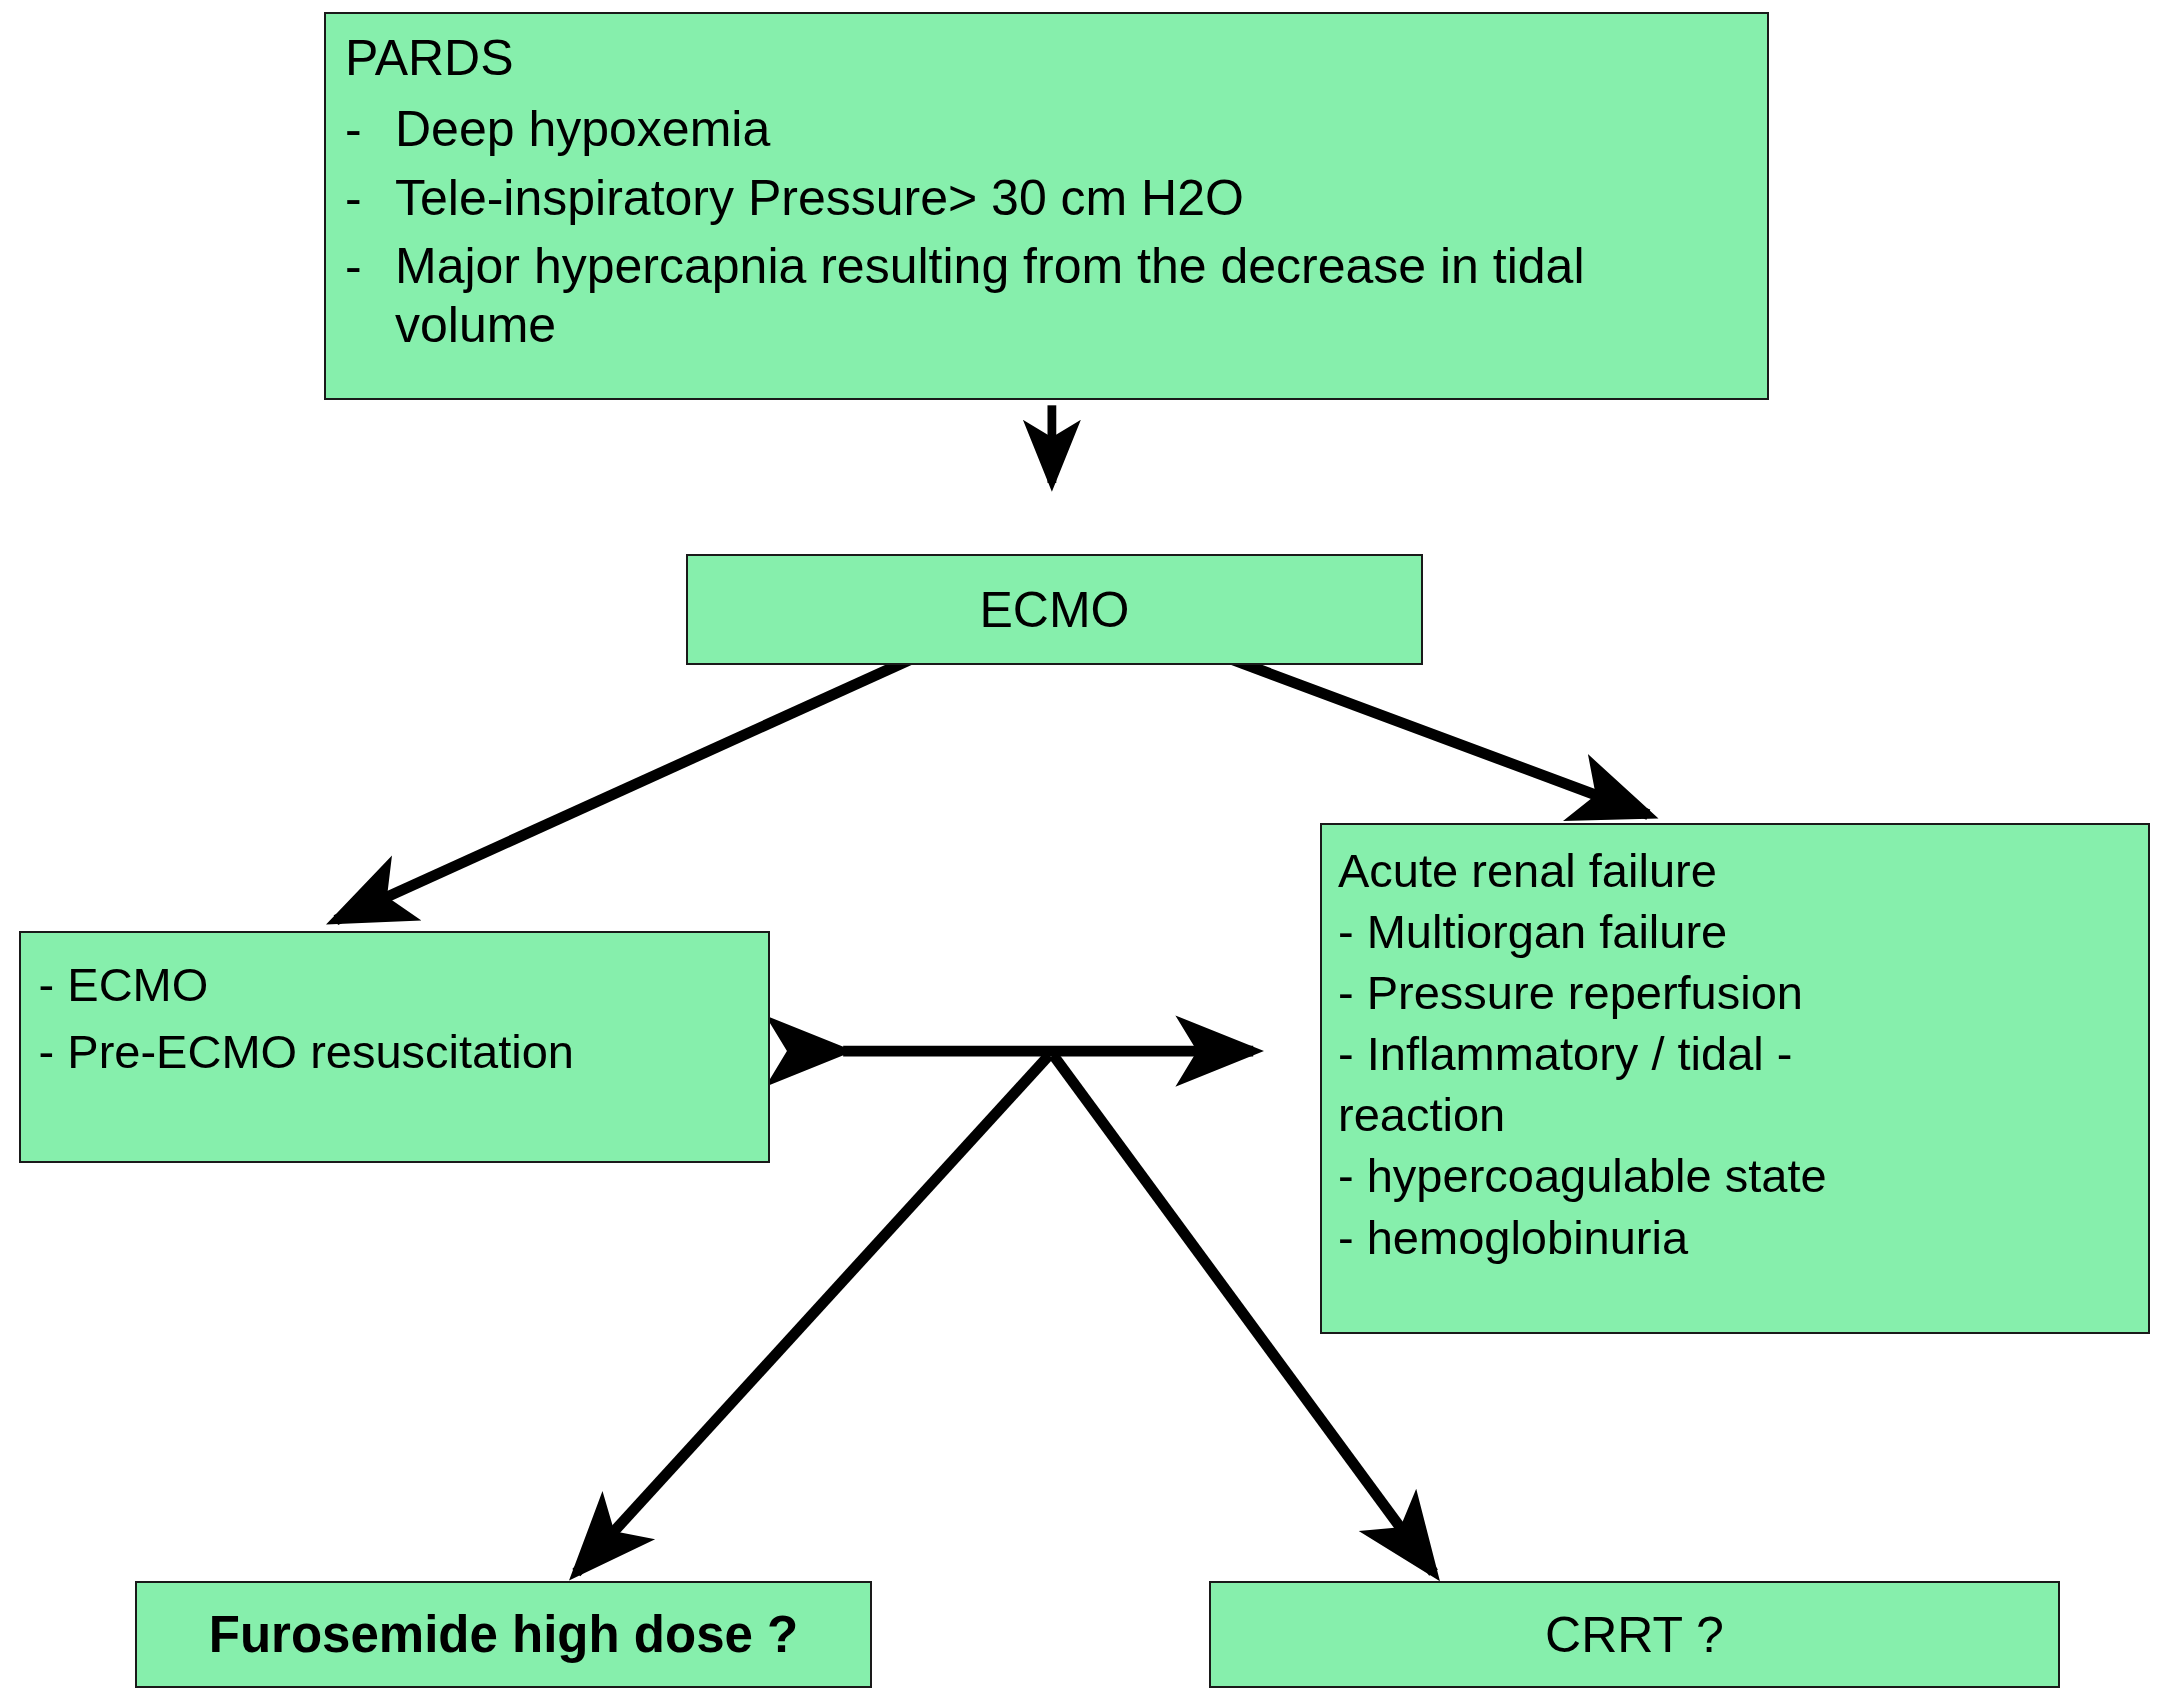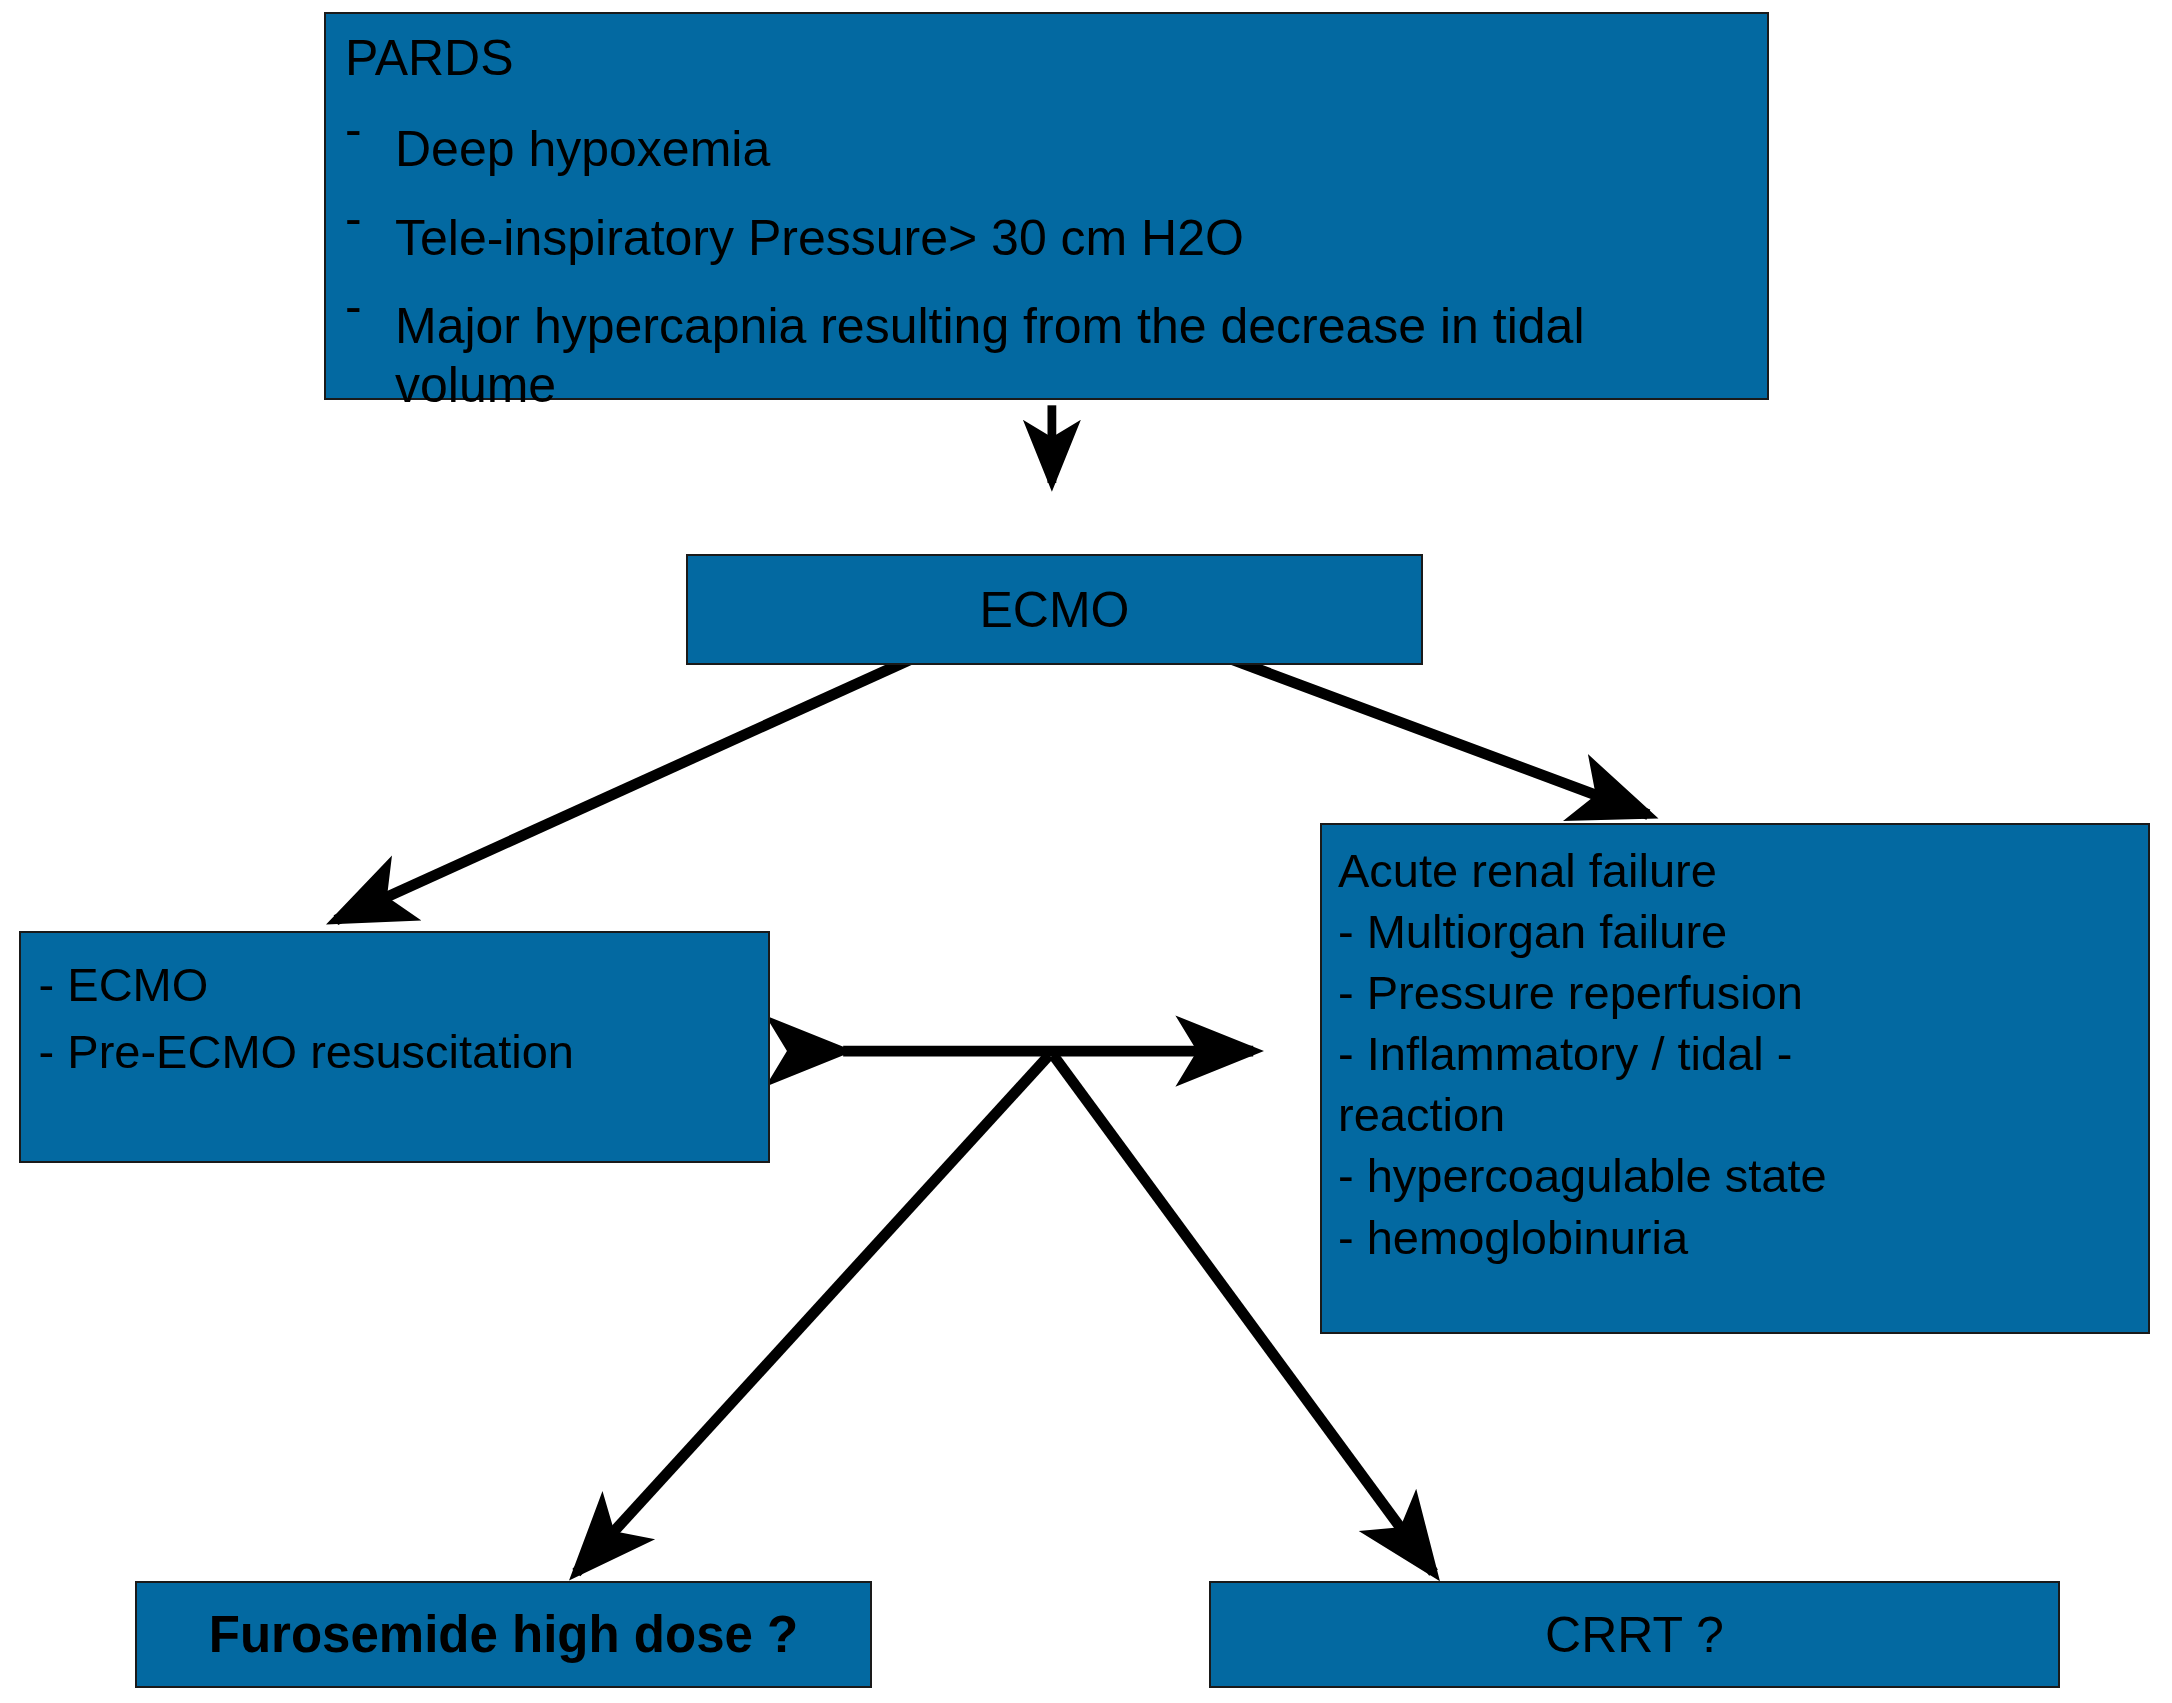--- a/index.html
+++ b/index.html
@@ -14,21 +14,21 @@
     position: relative;
     width: 2172px;
     height: 1703px;
     background: #ffffff;
     overflow: hidden;
   }
   .node {
     position: absolute;
     box-sizing: border-box;
     border: 2.7px solid #1a1a1a;
-    background: #0369a1;
+    background: #86efac;
     color: #000000;
     z-index: 3;
   }
   .ttl {
     font-size: 50px;
     line-height: 1.18;
     white-space: pre-wrap;
   }
   .bullet-row {
     display: flex;
@@ -36,21 +36,20 @@
     font-size: 50px;
     line-height: 1.18;
   }
   .bullet-dash {
     flex: 0 0 auto;
     width: 50px;
     text-align: left;
   }
   .bullet-text {
     flex: 1 1 auto;
-    margin-top: 20px;
   }
 
   
   #node-pards {
     left: 324px;
     top: 12px;
     width: 1445px;
     height: 388px;
     padding: 15px 19px 0 19px;
   }

